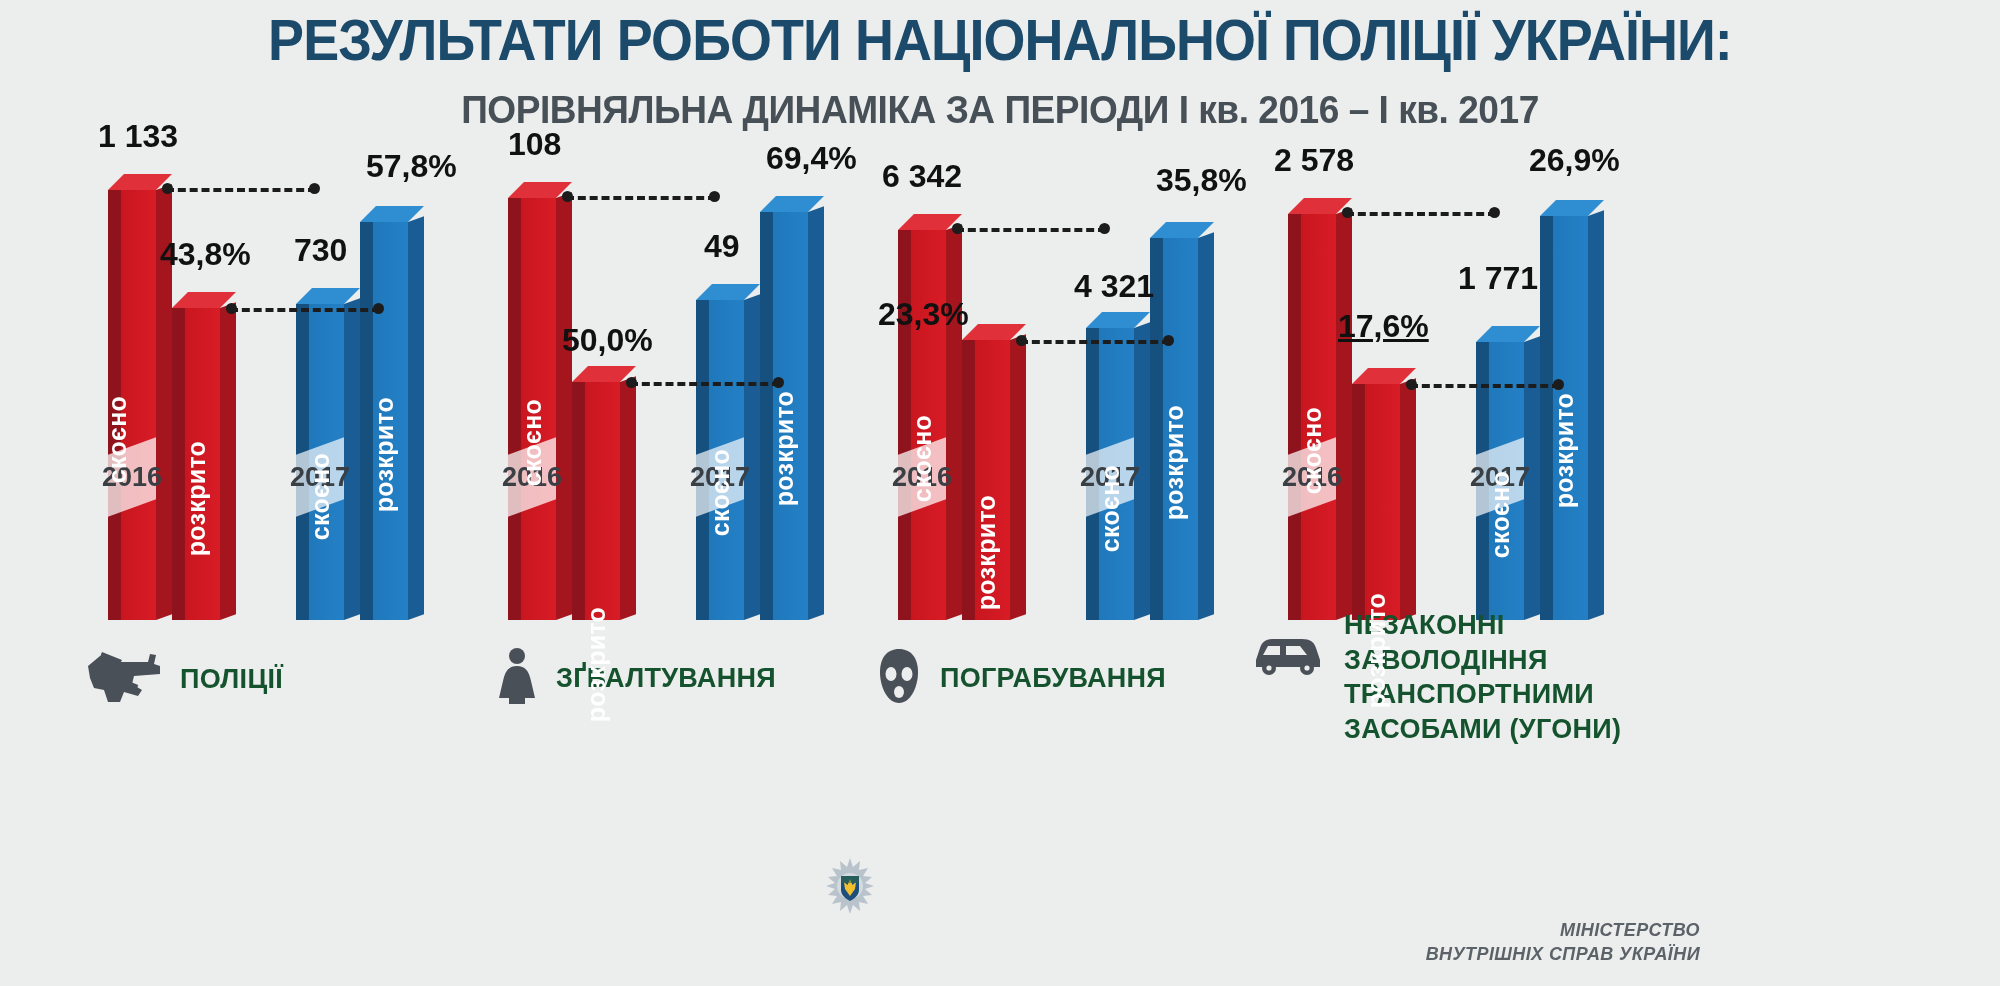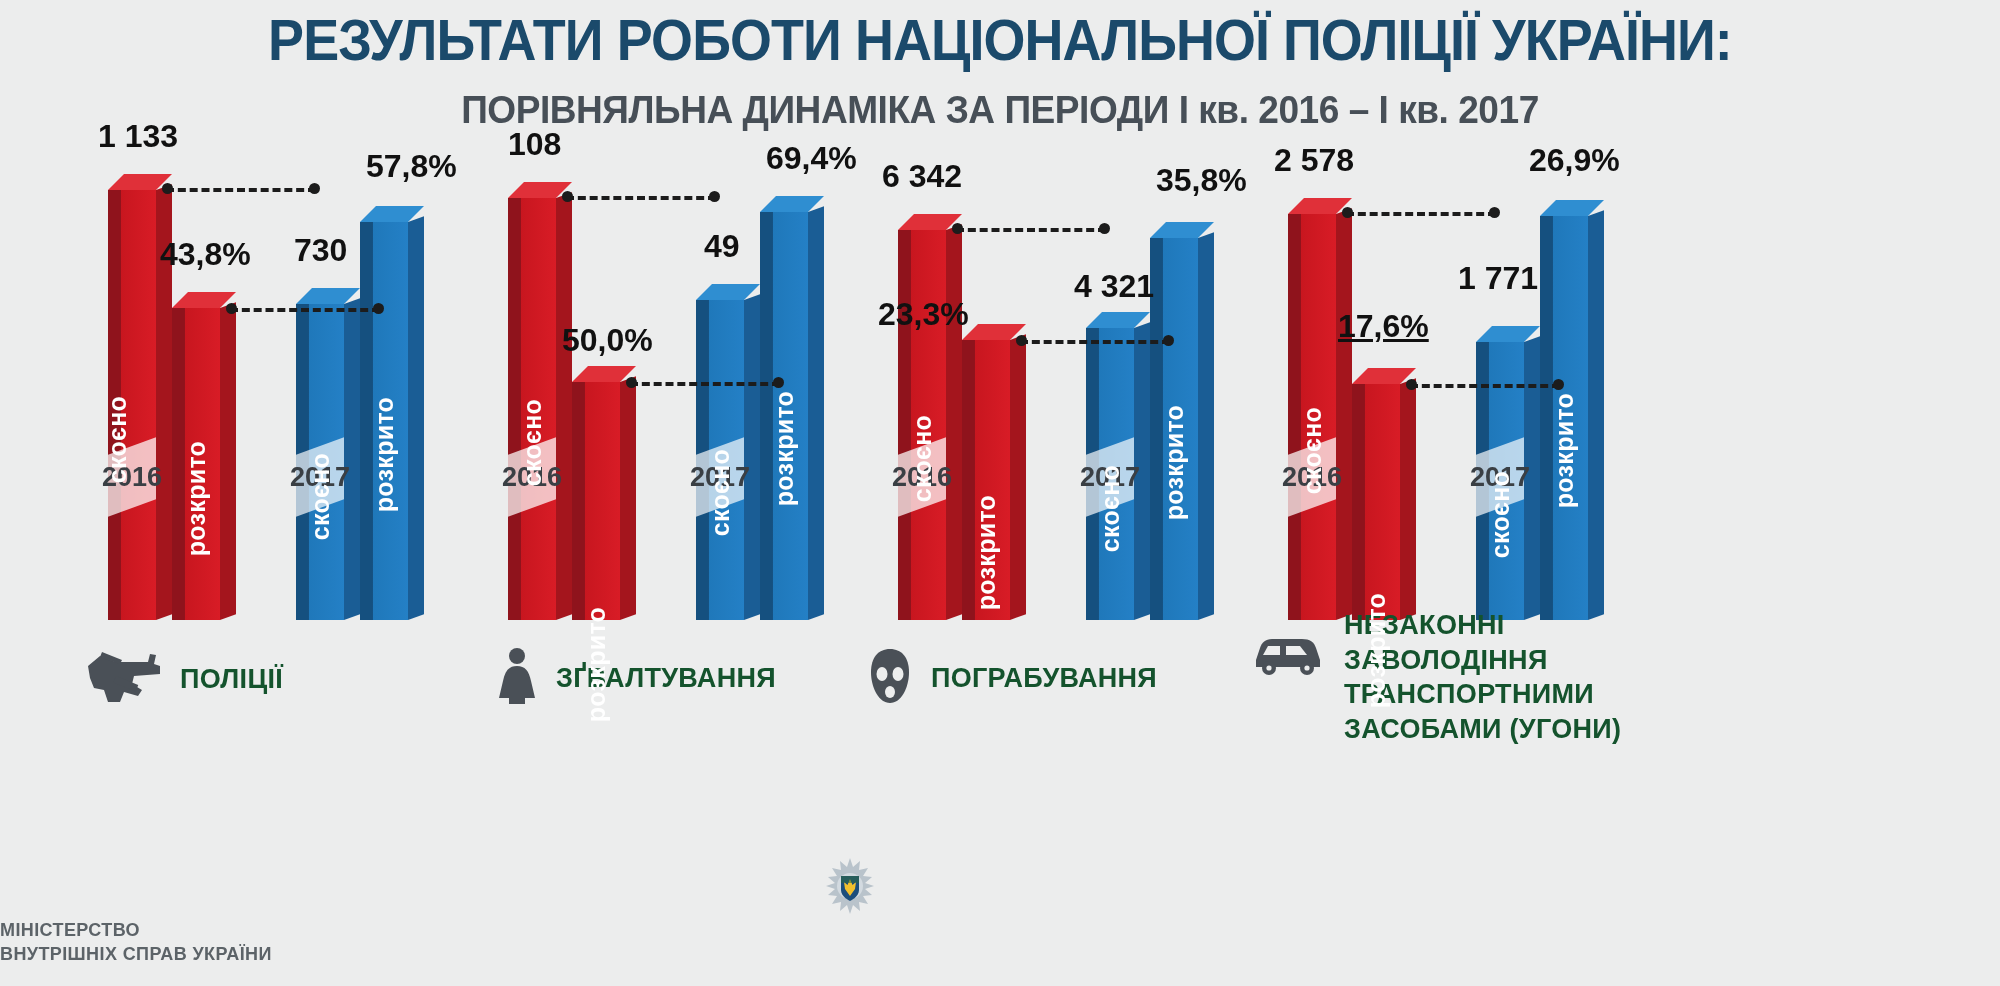--- a/index.html
+++ b/index.html
@@ -127,21 +127,22 @@
   .gicon { flex:0 0 auto; color:#4a5057; }
   .gtext {
     font-size:27px; font-weight:bold; color:#14532d;
     line-height:1.28; letter-spacing:0.3px;
   }
   .gtext div { white-space:nowrap; }
 
   
   .ministry {
     position:absolute; left:0; top:858px; width:1700px;
-    text-align:left;
+    text-align:right;
+    font-style:italic;
   }
   .ministry .emblem { margin:0 auto 4px; width:56px; height:56px; }
   .ministry .mtext {
     font-size:18px; font-weight:bold; color:#5c6368;
     line-height:1.35; letter-spacing:0.4px;
   }
 </style>
 </head>
 <body>
 
@@ -353,21 +354,21 @@
         <div class="dot a"></div>
         <div class="dot b"></div>
       </div>
       <div class="conn" style="left:170px;top:190px;width:150px;">
         <div class="dash"></div>
         <div class="dot a"></div>
         <div class="dot b"></div>
       </div>
     </div>
 
-    <div class="glabel" style="left:17px;top:498px;text-align:right;">
+    <div class="glabel" style="left:26px;top:498px;text-align:right;">
       <div class="gicon">
         <svg width="46" height="56" viewBox="0 0 46 56" fill="currentColor">
           <path d="M23 1 C11 1 4 10 4 24 C4 40 12 55 23 55 C34 55 42 40 42 24 C42 10 35 1 23 1 Z"></path>
           <ellipse cx="15" cy="26" rx="5.5" ry="7" fill="#eceded"></ellipse>
           <ellipse cx="31" cy="26" rx="5.5" ry="7" fill="#eceded"></ellipse>
           <ellipse cx="23" cy="44" rx="5" ry="6" fill="#eceded"></ellipse>
         </svg>
       </div>
       <div class="gtext">
         <div>ПОГРАБУВАННЯ</div>

